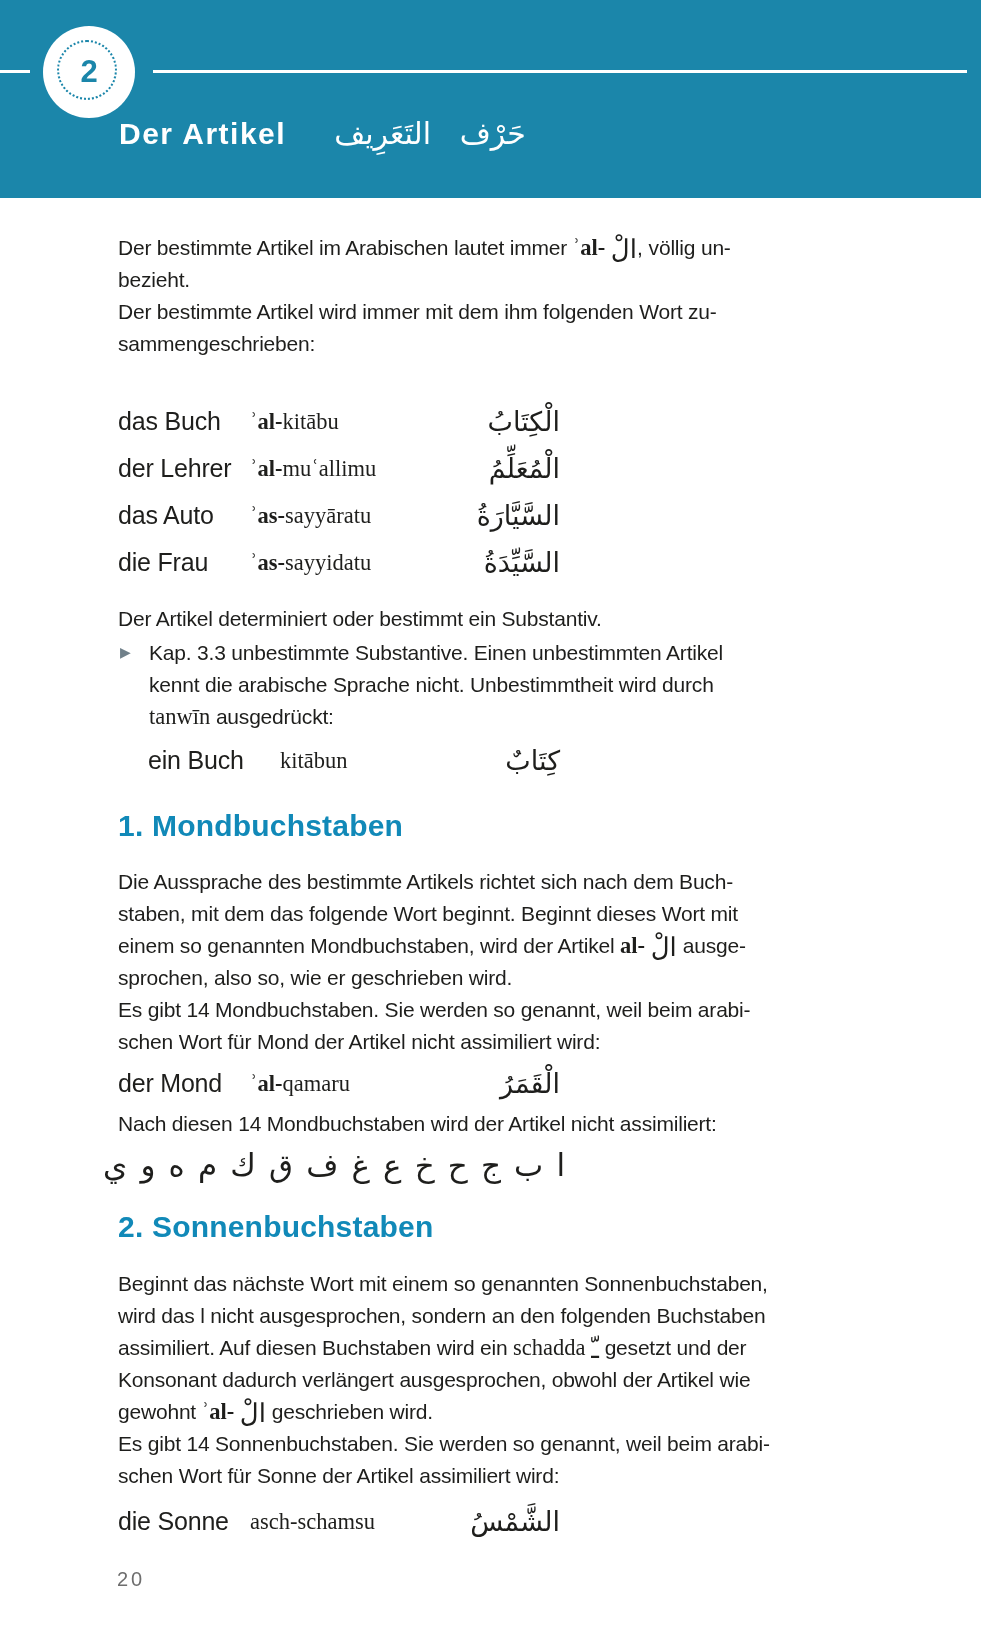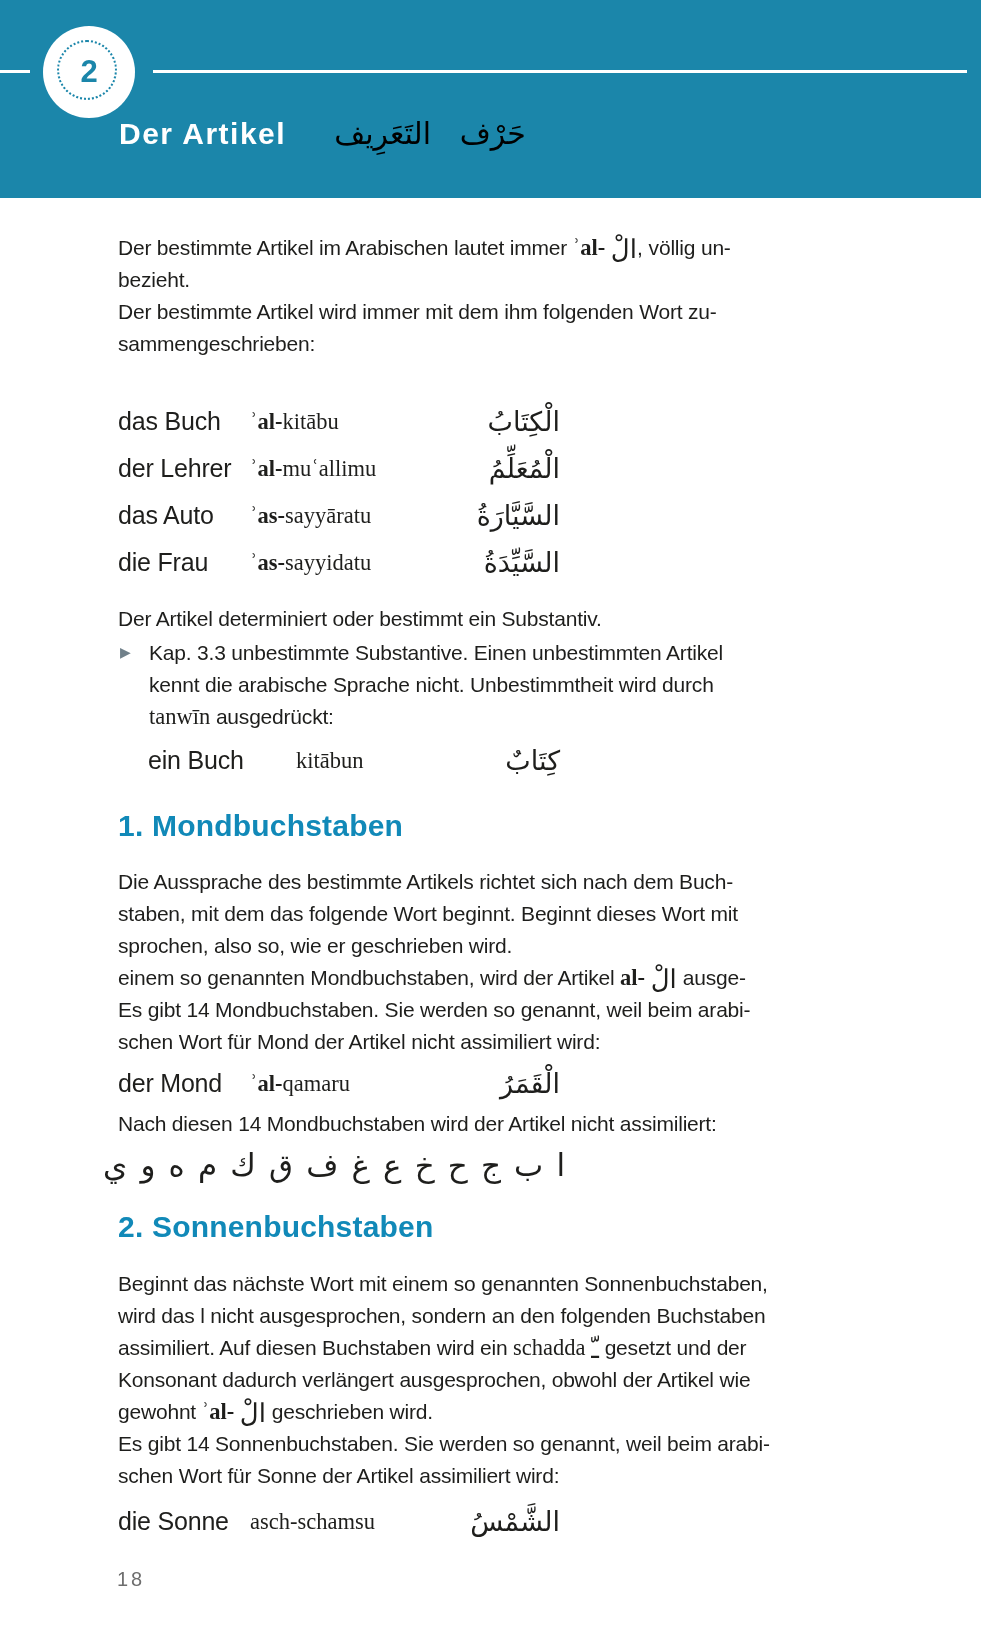--- a/index.html
+++ b/index.html
@@ -10,42 +10,42 @@
   .band{position:absolute;left:0;top:0;width:981px;height:198px;background:var(--band,#1b86aa);}
   .chapter-badge{position:absolute;left:43px;top:26px;width:92px;height:92px;background:#fff;border-radius:50%;}
   .dotring{position:absolute;left:14px;top:14px;width:60px;height:60px;border:2px dotted var(--band,#1b86aa);border-radius:50%;box-sizing:border-box;}
   .chnum{position:absolute;left:0;top:0;width:92px;height:92px;display:flex;align-items:center;justify-content:center;
          font-weight:bold;font-size:31px;color:var(--band,#1b86aa);}
   .rule{position:absolute;top:70px;height:3px;background:#fff;}
   .rule-left{left:0;width:30px;}
   .rule-right{left:153px;width:814px;}
   .titles{position:absolute;left:119px;top:116px;display:flex;align-items:baseline;gap:48px;}
   .title-de{margin:0;font-size:30px;font-weight:bold;color:#fff;letter-spacing:1.5px;}
-  .title-ar{font-family:"DejaVu Sans",sans-serif;font-size:30px;color:#000000;white-space:pre;}
+  .title-ar{font-family:"DejaVu Sans",sans-serif;font-size:30px;color:#ffffff;white-space:pre;}
 
   
   .blk{position:absolute;left:118px;width:748px;}
   .tline{height:32px;line-height:32px;font-size:21px;letter-spacing:-0.2px;white-space:nowrap;}
   .seg{line-height:32px;}
   .seg-tr{font-family:"Liberation Serif",serif;font-size:22.5px;letter-spacing:0;}
   .seg-trb{font-family:"Liberation Serif",serif;font-weight:bold;font-size:22.5px;letter-spacing:0;}
   .seg-ar{font-family:Liberation Serif, serif;font-size:26px;letter-spacing:0;vertical-align:-3px;}
 
   .intro{top:232px;}
 
   
   .vtable{width:442px;}
   .vrow{display:flex;align-items:center;height:47px;}
   .vde{width:132px;font-size:25px;letter-spacing:-0.2px;}
   .vtr{font-family:"Liberation Serif",serif;font-size:22.5px;}
   .vtr b{font-weight:bold;}
   .var{margin-left:auto;font-family:"DejaVu Sans",sans-serif;font-size:27px;}
   .vtable1{top:398px;}
   .einbuch{top:738px;left:148px;width:412px;}
-  .einbuch .vrow{height:45px;gap:16px;}
+  .einbuch .vrow{height:45px;}
   .mondrow{top:1060px;}
   .sonnerow{top:1498px;}
 
   .note{top:603px;margin:0;font-size:21px;line-height:32px;letter-spacing:-0.2px;white-space:nowrap;}
   .kap{top:637px;}
   .kap-marker{position:absolute;left:2px;top:7px;font-size:14px;color:var(--bullet,#70808a);}
   .kap-lines{margin-left:31px;}
 
   .h2{position:absolute;left:118px;margin:0;font-weight:bold;font-size:30px;color:var(--heading,#1189b8);letter-spacing:0.2px;}
   .h2-mond{top:809px;}
@@ -124,22 +124,22 @@
         <span class="vtr">kitābun</span>
         <span class="var" dir="rtl">كِتَابٌ</span>
       </div>
     </section>
 
   <h2 class="h2 h2-mond">1. Mondbuchstaben</h2>
 
   <section class="blk mondp">
       <div class="tline"><span class="seg seg-plain">Die Aussprache des bestimmte Artikels richtet sich nach dem Buch-</span></div>
       <div class="tline"><span class="seg seg-plain">staben, mit dem das folgende Wort beginnt. Beginnt dieses Wort mit</span></div>
+      <div class="tline"><span class="seg seg-plain">einem so genannten Mondbuchstaben, wird der Artikel </span><span class="seg seg-trb">al- </span><span class="seg seg-ar" dir="rtl">الْ</span><span class="seg seg-plain">  ausge-</span></div>
       <div class="tline"><span class="seg seg-plain">sprochen, also so, wie er geschrieben wird.</span></div>
-      <div class="tline"><span class="seg seg-plain">einem so genannten Mondbuchstaben, wird der Artikel </span><span class="seg seg-trb">al- </span><span class="seg seg-ar" dir="rtl">الْ</span><span class="seg seg-plain">  ausge-</span></div>
       <div class="tline"><span class="seg seg-plain">Es gibt 14 Mondbuchstaben. Sie werden so genannt, weil beim arabi-</span></div>
       <div class="tline"><span class="seg seg-plain">schen Wort für Mond der Artikel nicht assimiliert wird:</span></div>
     </section>
 
   <section class="blk vtable mondrow">
       <div class="vrow">
         <span class="vde">der Mond</span>
         <span class="vtr"><b>ʾal-</b>qamaru</span>
         <span class="var" dir="rtl">الْقَمَرُ</span>
       </div>
@@ -177,15 +177,15 @@
     </section>
 
   <section class="blk vtable sonnerow">
       <div class="vrow">
         <span class="vde">die Sonne</span>
         <span class="vtr">asch-schamsu</span>
         <span class="var" dir="rtl">الشَّمْسُ</span>
       </div>
     </section>
 
-  <div class="pagenum">18</div>
+  <div class="pagenum">20</div>
 
 </div>
 
 </body></html>

